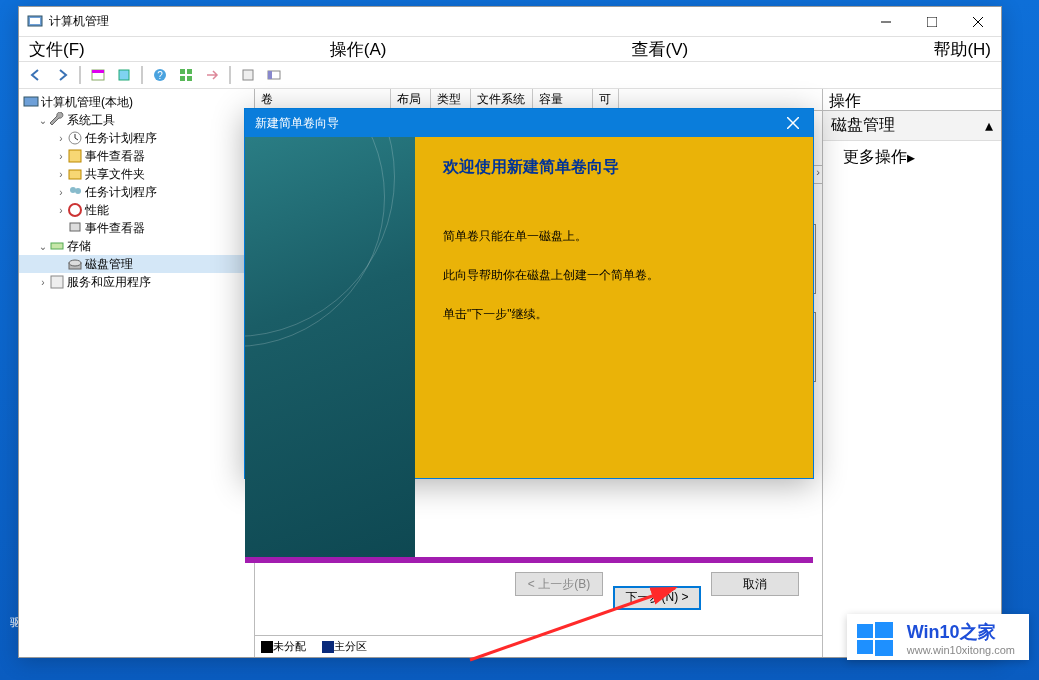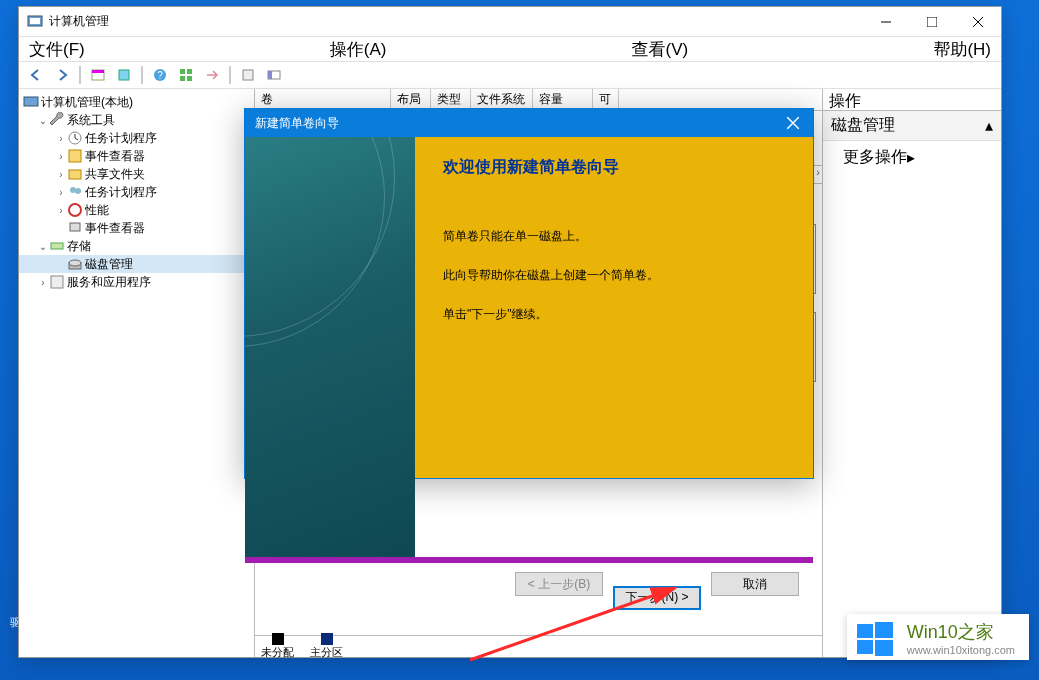--- a/index.html
+++ b/index.html
@@ -45,21 +45,21 @@
 .list-row { display: flex; font-size: 12px; height: 18px; align-items: center; padding-left: 4px; }
 .list-row .vol-icon { width: 14px; height: 14px; margin-right: 4px; }
 
 .scroll-hint { height: 18px; display: flex; justify-content: space-between; padding: 0 2px; font-size: 11px; color: #666; border-bottom: 1px solid #bbb; }
 
 .disk-area { flex: 1; padding: 6px 6px 0 6px; font-size: 12px; overflow: hidden; }
 .disk-row { border: 1px solid #888; margin-bottom: 8px; }
 .disk-row-h { height: 70px; }
 .disk-label { width: 30px; padding: 4px; font-size: 11px; line-height: 1.3; }
 .legend { border-top: 1px solid #bbb; height: 22px; display: flex; align-items: center; font-size: 11px; padding: 0 6px; gap: 16px; }
-.legend-item { display: flex; align-items: center; gap: 0; flex-direction: column; }
+.legend-item { display: flex; align-items: center; gap: 0; }
 .legend-sw { width: 12px; height: 12px; }
 
 
 .actions { width: 178px; font-size: 16px; }
 .actions-h { height: 22px; border-bottom: 1px solid #bbb; padding: 2px 6px; font-weight: normal; }
 .actions-sec { padding: 4px 8px; background: #f3f3f3; border-bottom: 1px solid #ddd; display: flex; justify-content: space-between; align-items: center; }
 .actions-item { padding: 6px 20px; display: flex; justify-content: flex-start; align-items: center; }
 
 
 .wizard { position: absolute; left: 244px; top: 108px; width: 570px; height: 371px; background: #eab308; border: 1px solid #0078d7; box-shadow: 0 6px 30px rgba(0,0,0,0.3); z-index: 10; }
@@ -77,21 +77,21 @@
 .wiz-btn { width: 88px; height: 24px; font-size: 12px; border: 1px solid #adadad; background: #e1e1e1; display: flex; align-items: center; justify-content: center; }
 .wiz-btn.disabled { color: #888; }
 .wiz-btn.primary { border: 2px solid #0078d7; background: #e1e1e1; color: #000; margin-top: 27px; }
 
 
 .arrow-svg { position: absolute; left: 460px; top: 580px; z-index: 20; pointer-events: none; }
 
 
 .watermark { position: absolute; right: 10px; bottom: 20px; background: #fff; padding: 6px 14px 4px 60px; box-shadow: 0 2px 8px rgba(0,0,0,0.2); z-index: 30; }
 .wm-logo { position: absolute; left: 8px; top: 6px; }
-.wm-title { font-size: 18px; font-weight: normal; color: #4d7c0f; }
+.wm-title { font-size: 18px; font-weight: bold; color: #1d4ed8; }
 .wm-url { font-size: 11px; color: #888; text-align: right; }
 
 svg { display: block; }
 </style>
 </head>
 <body>
 
 <div class="desktop-icons">
   <div class="desktop-icon">I</div>
   <div class="desktop-icon">E</div>

